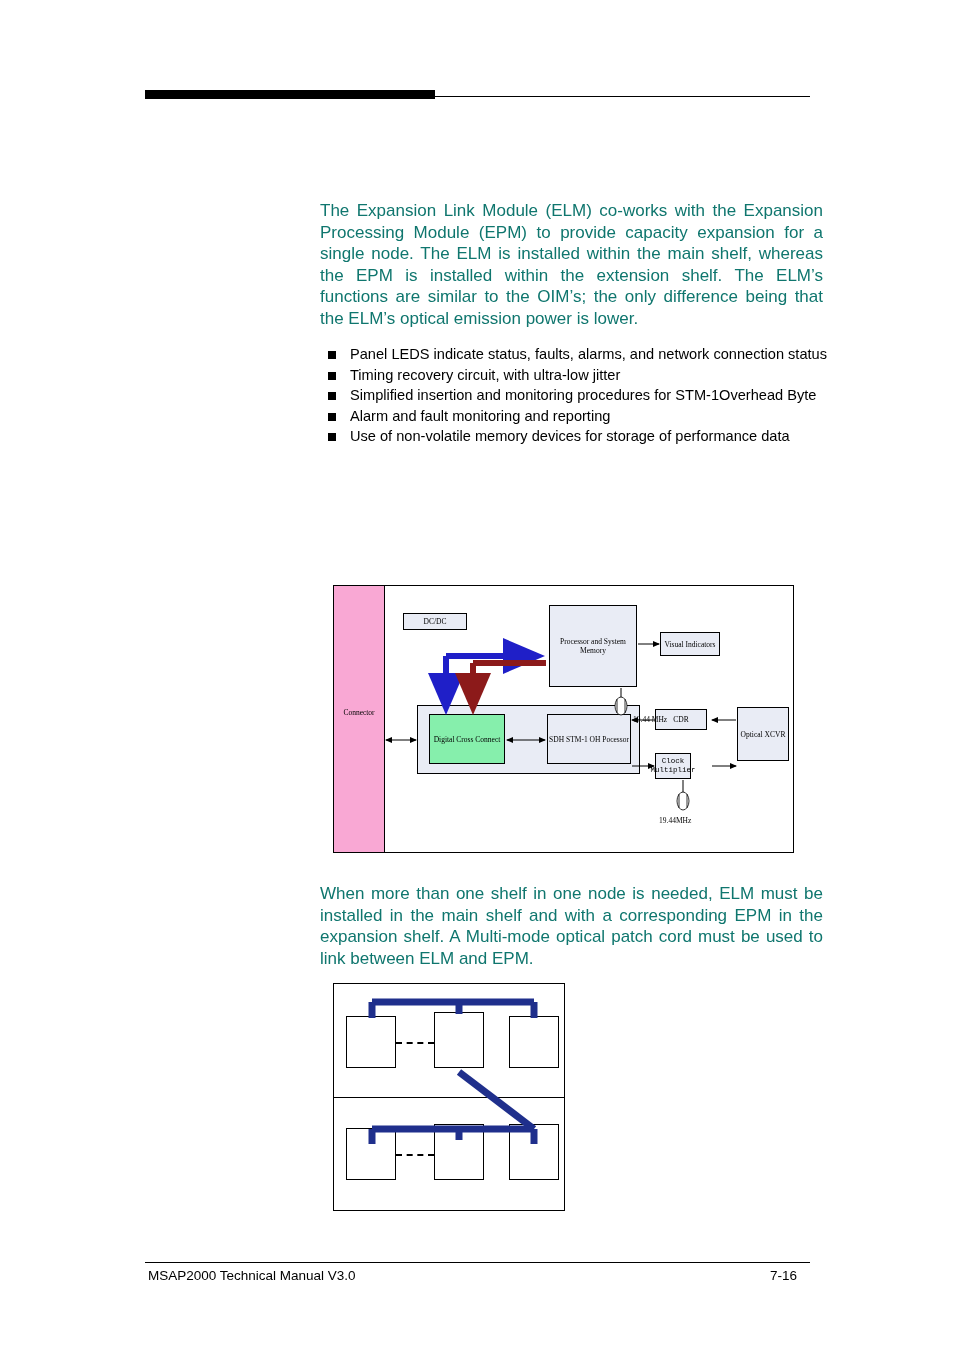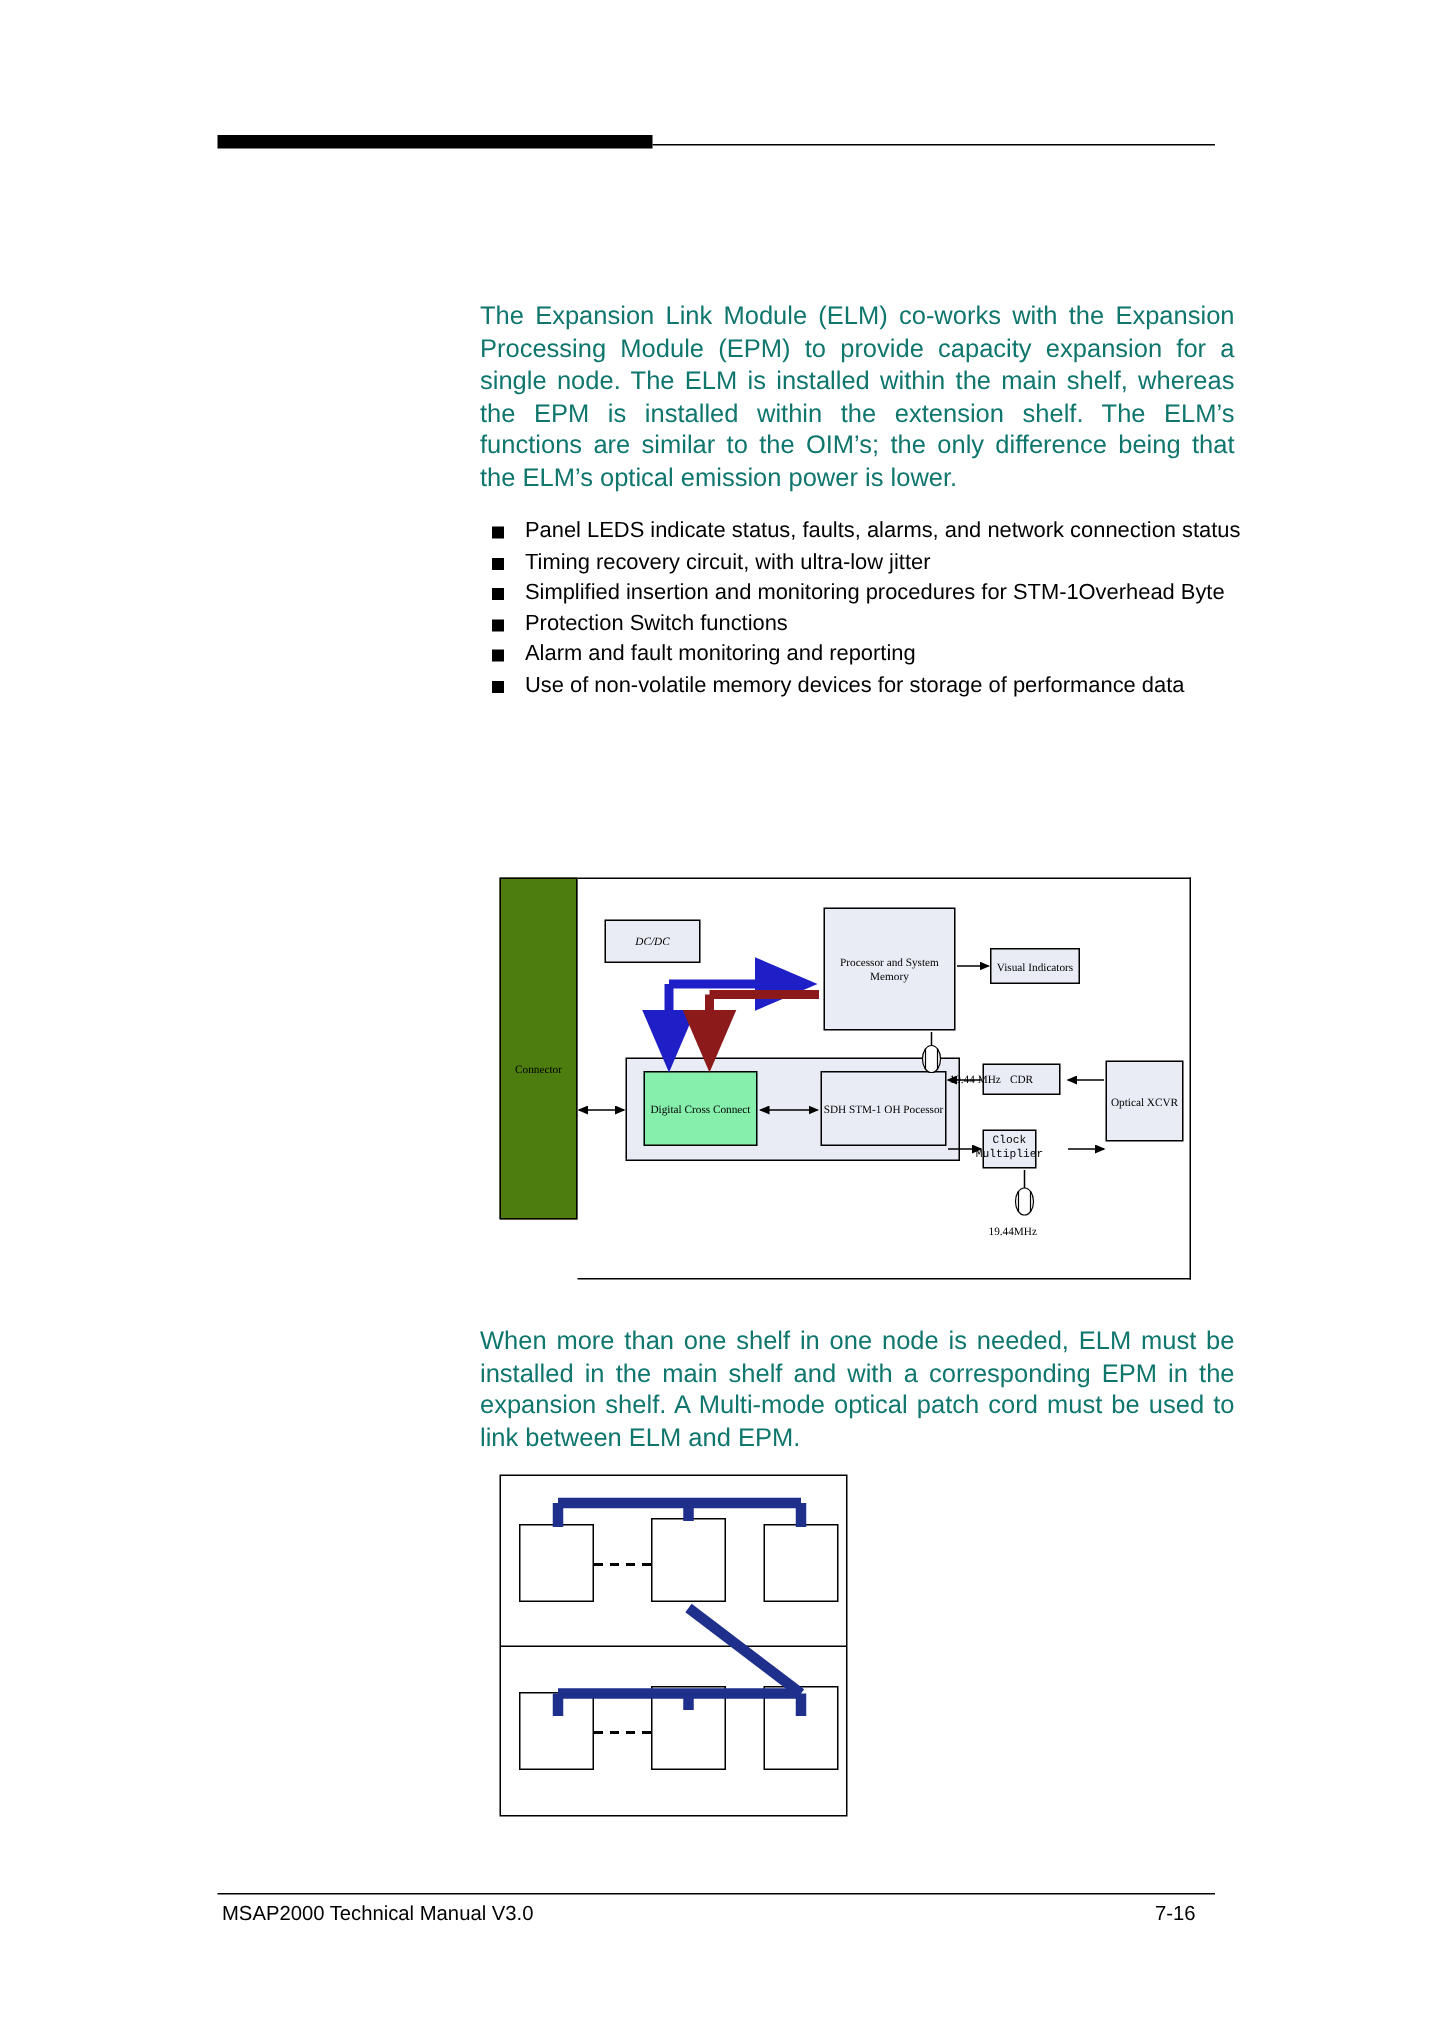--- a/index.html
+++ b/index.html
@@ -92,22 +92,22 @@
     left: 333px;
     top: 585px;
     width: 462px;
     height: 270px;
   }
   #block-diagram .connector-bar {
     position: absolute;
     left: 0px;
     top: 0px;
     width: 52px;
-    height: 228px;
-    background: #4d7c0f;
+    height: 268px;
+    background: #f9a8d4;
     border: 1px solid #000;
     box-sizing: border-box;
   }
   #block-diagram .connector-bar .lbl {
     position: absolute;
     left: 0;
     right: 0;
     top: 122px;
     text-align: center;
     font-size: 7.5px;
@@ -223,41 +223,37 @@
   <div class="bullet-row">
     <span class="marker"></span>
     <span class="txt">Timing recovery circuit, with ultra-low jitter</span>
   </div>
   <div class="bullet-row">
     <span class="marker"></span>
     <span class="txt">Simplified insertion and monitoring procedures for STM-1Overhead Byte</span>
   </div>
   <div class="bullet-row">
     <span class="marker"></span>
-    <span class="txt">Protection Switch functions</span>
-  </div>
-  <div class="bullet-row">
-    <span class="marker"></span>
     <span class="txt">Alarm and fault monitoring and reporting</span>
   </div>
   <div class="bullet-row justify">
     <span class="marker"></span>
     <span class="txt">Use of non-volatile memory devices for storage of performance data</span>
   </div>
 </div>
 
 <div id="block-diagram">
 
   <div class="bd-outer-frame"></div>
 
   <div class="connector-bar">
     <div class="lbl">Connector</div>
   </div>
 
-  <div class="bd-box" style="left:70px; top:28px; width:64px; height:29px;font-style:italic;">
+  <div class="bd-box" style="left:70px; top:28px; width:64px; height:17px;">
     <span>DC/DC</span>
   </div>
 
   <div class="bd-box" style="left:216px; top:20px; width:88px; height:82px;">
     <span>Processor and System Memory</span>
   </div>
 
   <div class="bd-box" style="left:327px; top:47px; width:60px; height:24px;">
     <span>Visual Indicators</span>
   </div>

